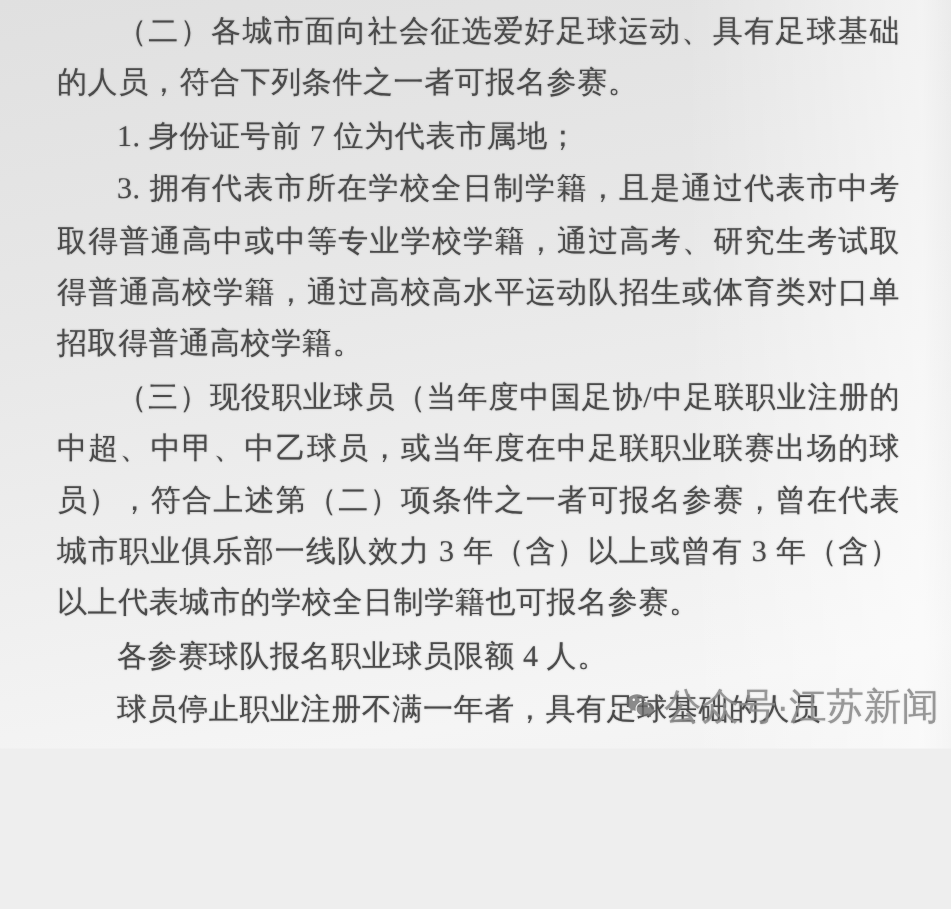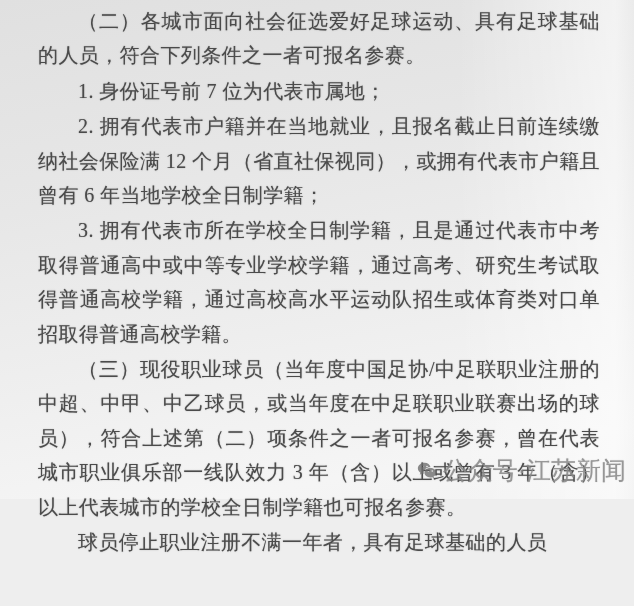--- a/index.html
+++ b/index.html
@@ -61,23 +61,23 @@
   .wm-icon svg { width: 22px; height: 22px; }
 </style>
 </head>
 <body>
 
 <div class="page">
   <div class="doc-body" id="doc-body" style="color: rgb(75, 75, 75);">
 
   <p class="para">（二）各城市面向社会征选爱好足球运动、具有足球基础的人员，符合下列条件之一者可报名参赛。</p>
       <p class="para">1. 身份证号前 7 位为代表市属地；</p>
-      <p class="para">2. 拥有代表市户籍并在当地就业，且报名截止日前连续缴纳社会保险满 12 个月（省直社保视同），或拥有代表市户籍且曾有 6 年当地学校全日制学籍；</p>
       <p class="para">3. 拥有代表市所在学校全日制学籍，且是通过代表市中考取得普通高中或中等专业学校学籍，通过高考、研究生考试取得普通高校学籍，通过高校高水平运动队招生或体育类对口单招取得普通高校学籍。</p>
       <p class="para">（三）现役职业球员（当年度中国足协/中足联职业注册的中超、中甲、中乙球员，或当年度在中足联职业联赛出场的球员），符合上述第（二）项条件之一者可报名参赛，曾在代表城市职业俱乐部一线队效力 3 年（含）以上或曾有 3 年（含）以上代表城市的学校全日制学籍也可报名参赛。</p>
+      <p class="para">各参赛球队报名职业球员限额 4 人。</p>
       <p class="para">球员停止职业注册不满一年者，具有足球基础的人员</p>
     </div>
   <div class="watermark" style="color: rgb(138, 138, 138);">
     <span class="wm-icon">
       <svg viewBox="0 0 24 24" xmlns="http://www.w3.org/2000/svg">
         <path fill="#6e6e6e" d="M9.5 3C5.4 3 2 5.7 2 9.1c0 1.9 1.1 3.6 2.8 4.7l-.7 2.2 2.5-1.3c.6.2 1.3.3 2 .4-.1-.4-.2-.9-.2-1.3 0-3.2 3.1-5.8 6.9-5.8h.6C15.3 5 12.7 3 9.5 3zm-2.4 3.2c.5 0 .9.4.9.9s-.4.9-.9.9-.9-.4-.9-.9.4-.9.9-.9zm4.9 0c.5 0 .9.4.9.9s-.4.9-.9.9-.9-.4-.9-.9.4-.9.9-.9z"></path>
         <path fill="#6e6e6e" d="M22 13.9c0-2.8-2.9-5.1-6.4-5.1s-6.4 2.3-6.4 5.1 2.9 5.1 6.4 5.1c.7 0 1.4-.1 2-.3l2.2 1.2-.6-2c1.7-.9 2.8-2.4 2.8-4zm-8.6-1.2c-.4 0-.8-.3-.8-.8 0-.4.3-.8.8-.8.4 0 .8.3.8.8s-.4.8-.8.8zm4.3 0c-.4 0-.8-.3-.8-.8 0-.4.3-.8.8-.8.4 0 .8.3.8.8s-.3.8-.8.8z"></path>
       </svg>
     </span>
     <span class="wm-label">公众号·江苏新闻</span>

